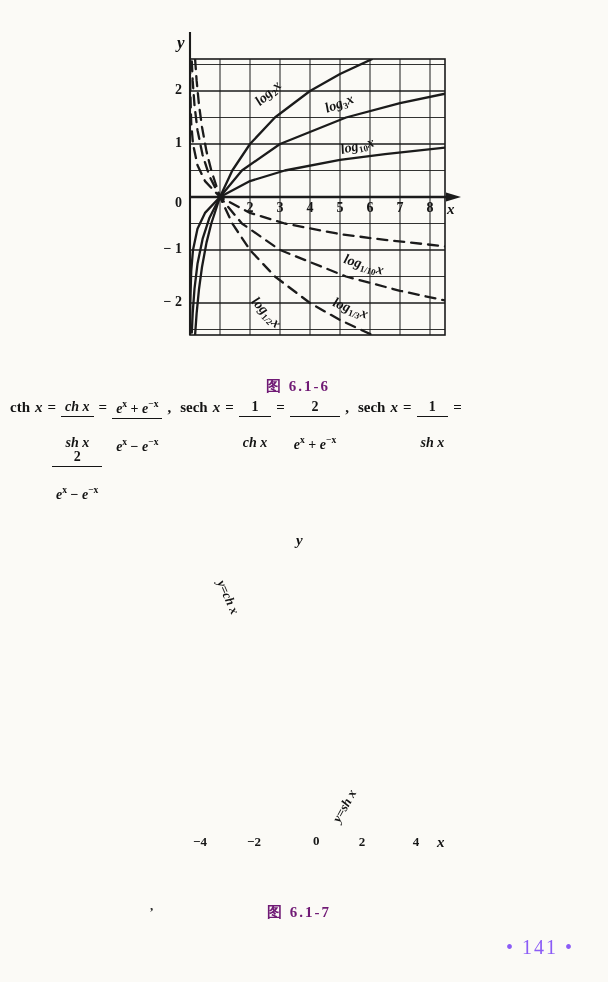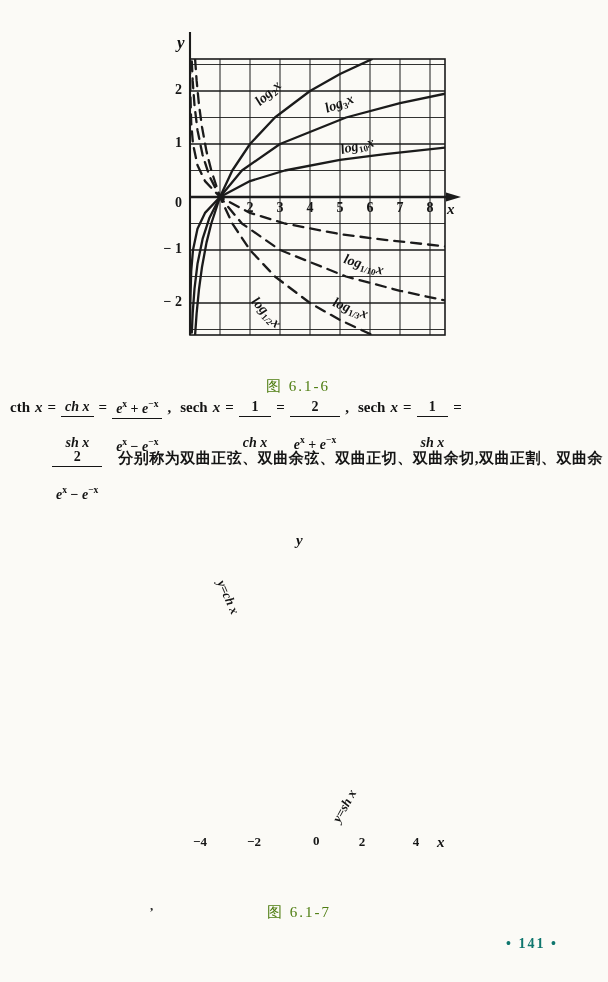--- a/index.html
+++ b/index.html
@@ -22,37 +22,37 @@
   .clabel{
     position:absolute;font-weight:700;font-style:italic;font-size:14px;
     color:#141414;white-space:nowrap;transform-origin:0 50%;line-height:1;
   }
   .clabel sub{font-size:9px;font-style:normal;vertical-align:-3px;}
   .clabel2{
     position:absolute;font-weight:700;font-style:italic;font-size:13px;
     color:#141414;white-space:nowrap;transform-origin:0 50%;line-height:1;
   }
   .caption{
-    position:absolute;font-weight:400;font-size:15px;letter-spacing:2px;
-    color:#4d7c0f;white-space:nowrap;
+    position:absolute;font-weight:700;font-size:15px;letter-spacing:2px;
+    color:#701a75;white-space:nowrap;
   }
   
   .formula-row{
     position:absolute;display:flex;align-items:flex-start;gap:5px;
     font-weight:700;font-size:15px;color:#141414;white-space:nowrap;
   }
   .formula-row .var{font-style:italic;}
   .frac{display:inline-block;text-align:center;vertical-align:middle;font-size:14px;line-height:1.15;}
   .frac .num{display:block;border-bottom:1.6px solid #141414;padding:0 4px 1px;}
   .frac .den{display:block;padding:18px 4px 0;}
   .frac i{}
   sup{font-size:9.5px;}
   .cjk{font-size:15px;font-weight:700;letter-spacing:0.5px;font-family:"Liberation Serif", serif;}
   .pagenum{
-    position:absolute;font-weight:700;font-size:14px;letter-spacing:2px;color:#0f766e;
+    position:absolute;font-weight:400;font-size:20px;letter-spacing:2px;color:#8b5cf6;
   }
   .artifact{position:absolute;font-weight:700;font-size:13px;color:#222;}
 </style>
 </head>
 <body>
 
 <div class="page">
 
   <div class="abs" style="left:0;top:0;width:608px;height:395px;">
     <svg id="svg1" style="left:140px;top:20px;" width="335" height="330" viewBox="140 20 335 330">
@@ -163,21 +163,20 @@
       <i class="den">sh x</i>
     </span>
     <span>=</span>
   </div>
 
   <div class="formula-row" style="left:52px;top:449px;width:550px;height:46px;gap:10px;">
     <span class="frac">
       <span class="num">2</span>
       <span class="den"><i>e</i><sup>x</sup> <span>−</span> <i>e</i><sup>−x</sup></span>
     </span>
-    <span class="cjk" style="margin-left:6px;">分别称为双曲正弦、双曲余弦、双曲正切、双曲余切,双曲正割、双曲余</span>
   </div>
 
   <div class="abs" style="left:0;top:520px;width:608px;height:410px;">
 
     <div id="ticks2" class="abs" style="left:0;top:-520px;width:608px;height:982px;pointer-events:none;">
         <span class="tick" style="font-size: 13px; left: 189px; top: 835px; width: 22px; text-align: center;">−4</span>
         <span class="tick" style="font-size: 13px; left: 243px; top: 835px; width: 22px; text-align: center;">−2</span>
         <span class="tick" style="font-size: 13px; left: 313px; top: 834px; width: 14px; text-align: left;">0</span>
         <span class="tick" style="font-size: 13px; left: 351px; top: 835px; width: 22px; text-align: center;">2</span>
         <span class="tick" style="font-size: 13px; left: 405px; top: 835px; width: 22px; text-align: center;">4</span>

